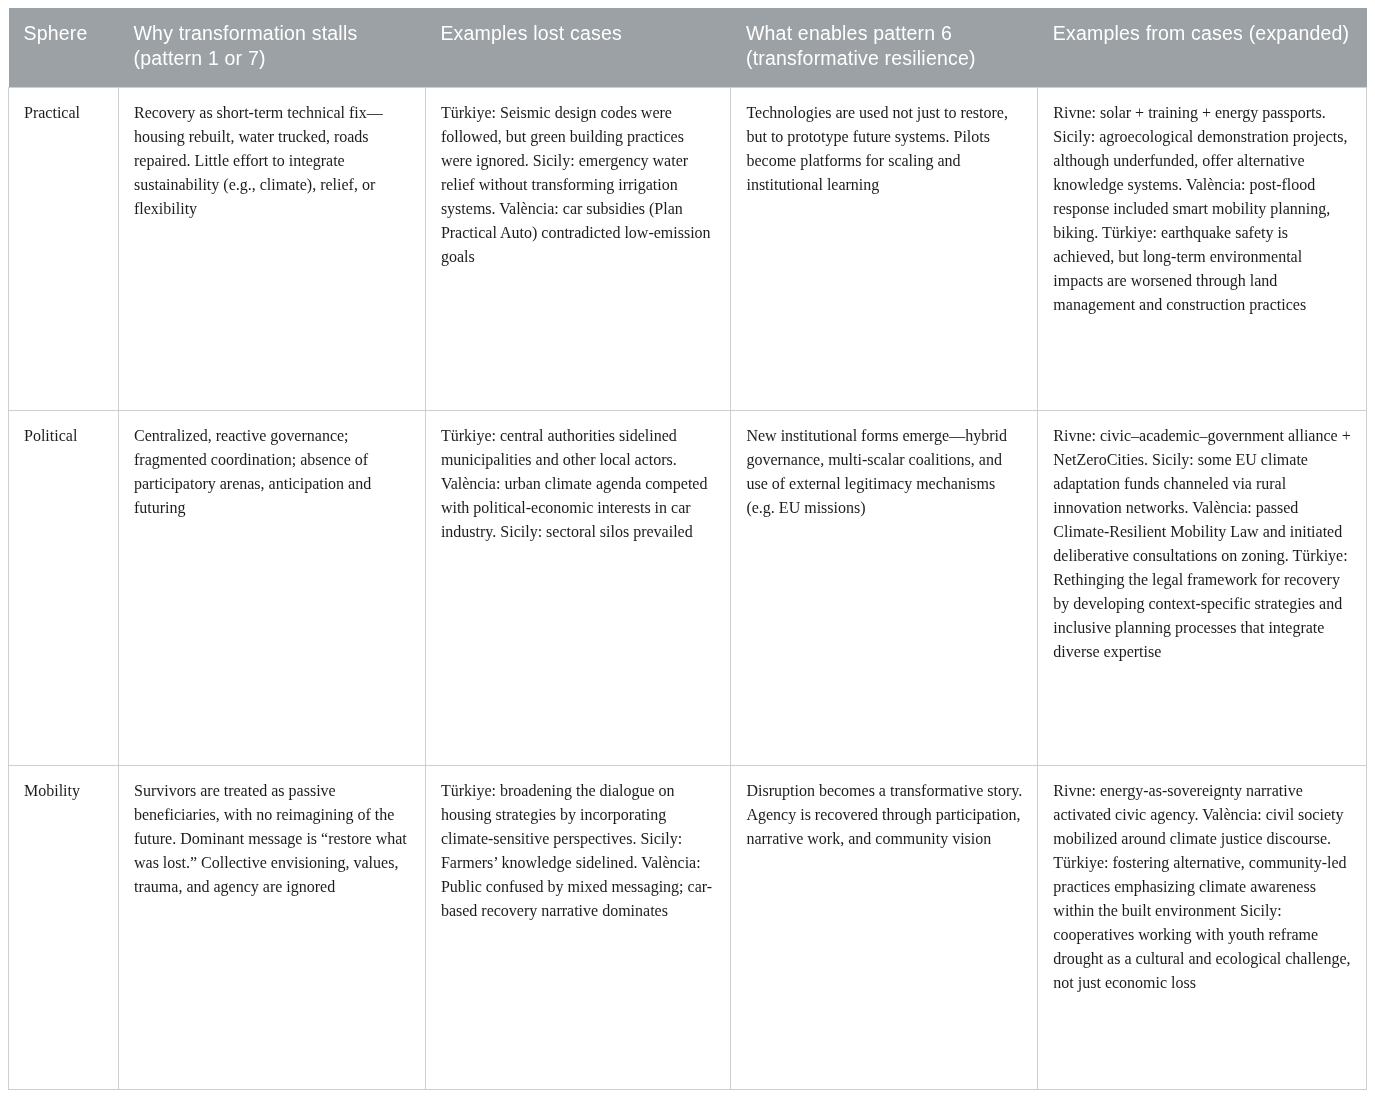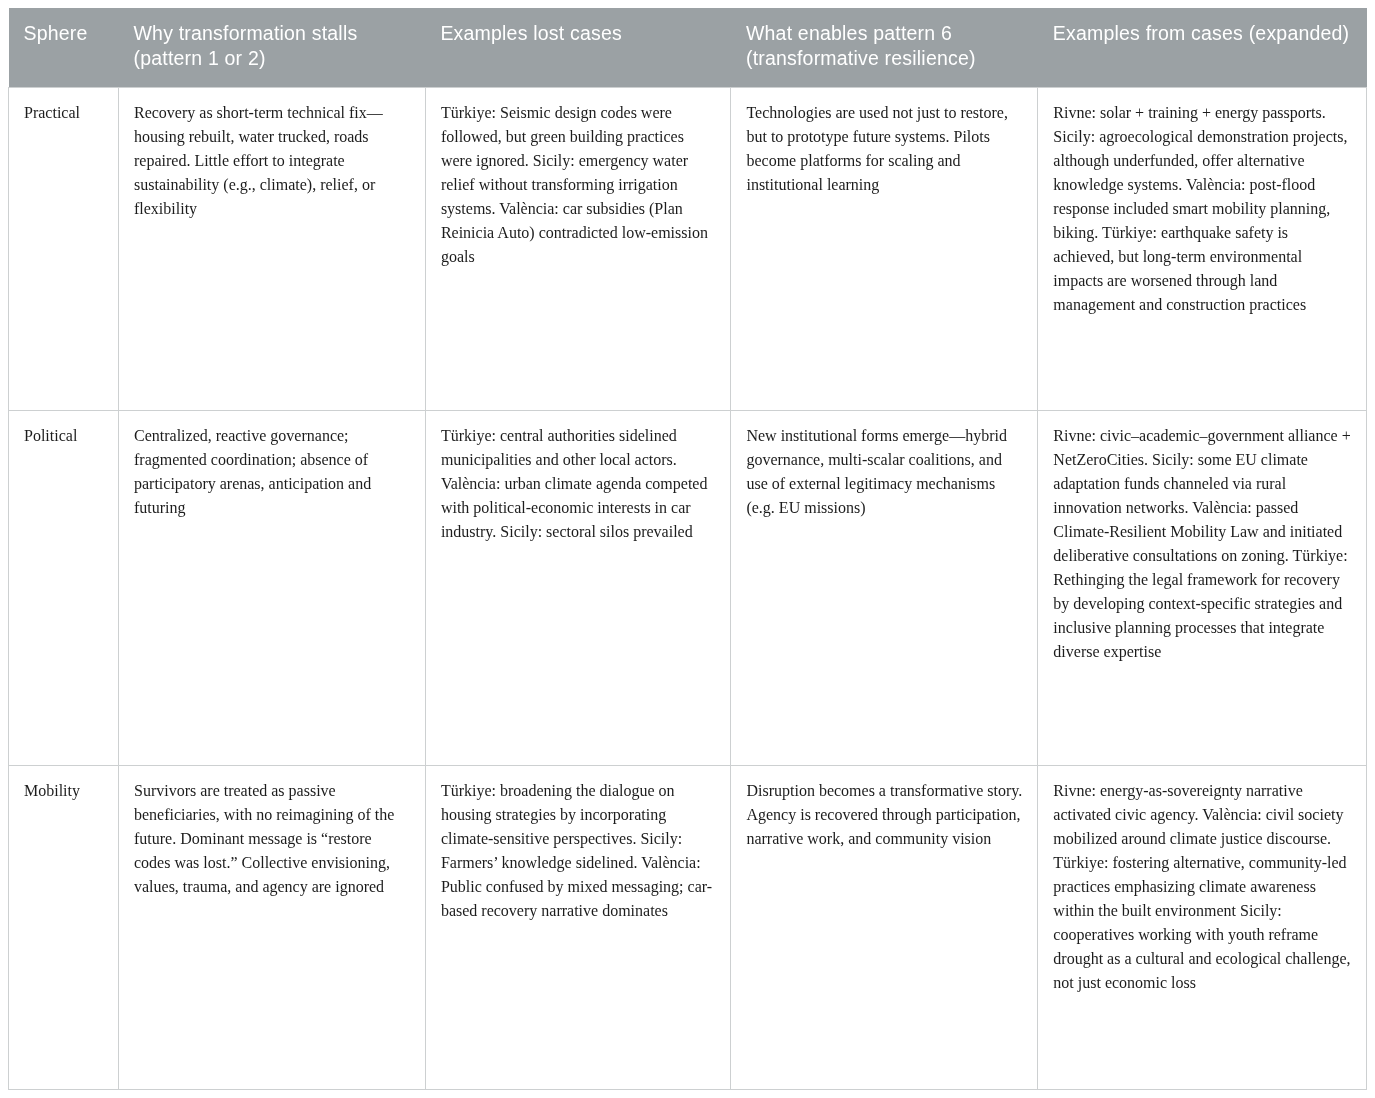--- a/index.html
+++ b/index.html
@@ -62,43 +62,43 @@
     <colgroup>
       <col class="c-sphere">
       <col class="c-stalls">
       <col class="c-examples">
       <col class="c-enablers">
       <col class="c-expanded">
     </colgroup>
     <thead>
       <tr>
         <th>Sphere</th>
-        <th>Why transformation stalls (pattern 1 or 2)</th>
+        <th>Why transformation stalls (pattern 1 or 7)</th>
         <th>Examples lost cases</th>
         <th>What enables pattern 6 (transformative resilience)</th>
         <th>Examples from cases (expanded)</th>
       </tr>
     </thead>
     <tbody>
       <tr>
         <td class="sphere">Practical</td>
         <td>Recovery as short-term technical fix—housing rebuilt, water trucked, roads repaired. Little effort to integrate sustainability (e.g., climate), relief, or flexibility</td>
-        <td>Türkiye: Seismic design codes were followed, but green building practices were ignored. Sicily: emergency water relief without transforming irrigation systems. València: car subsidies (Plan Reinicia Auto) contradicted low-emission goals</td>
+        <td>Türkiye: Seismic design codes were followed, but green building practices were ignored. Sicily: emergency water relief without transforming irrigation systems. València: car subsidies (Plan Practical Auto) contradicted low-emission goals</td>
         <td>Technologies are used not just to restore, but to prototype future systems. Pilots become platforms for scaling and institutional learning</td>
         <td>Rivne: solar + training + energy passports. Sicily: agroecological demonstration projects, although underfunded, offer alternative knowledge systems. València: post-flood response included smart mobility planning, biking. Türkiye: earthquake safety is achieved, but long-term environmental impacts are worsened through land management and construction practices</td>
       </tr>
       <tr>
         <td class="sphere">Political</td>
         <td>Centralized, reactive governance; fragmented coordination; absence of participatory arenas, anticipation and futuring</td>
         <td>Türkiye: central authorities sidelined municipalities and other local actors. València: urban climate agenda competed with political-economic interests in car industry. Sicily: sectoral silos prevailed</td>
         <td>New institutional forms emerge—hybrid governance, multi-scalar coalitions, and use of external legitimacy mechanisms (e.g. EU missions)</td>
         <td>Rivne: civic–academic–government alliance + NetZeroCities. Sicily: some EU climate adaptation funds channeled via rural innovation networks. València: passed Climate-Resilient Mobility Law and initiated deliberative consultations on zoning. Türkiye: Rethinging the legal framework for recovery by developing context-specific strategies and inclusive planning processes that integrate diverse expertise</td>
       </tr>
       <tr>
         <td class="sphere">Mobility</td>
-        <td>Survivors are treated as passive beneficiaries, with no reimagining of the future. Dominant message is “restore codes was lost.” Collective envisioning, values, trauma, and agency are ignored</td>
+        <td>Survivors are treated as passive beneficiaries, with no reimagining of the future. Dominant message is “restore what was lost.” Collective envisioning, values, trauma, and agency are ignored</td>
         <td>Türkiye: broadening the dialogue on housing strategies by incorporating climate-sensitive perspectives. Sicily: Farmers’ knowledge sidelined. València: Public confused by mixed messaging; car-based recovery narrative dominates</td>
         <td>Disruption becomes a transformative story. Agency is recovered through participation, narrative work, and community vision</td>
         <td>Rivne: energy-as-sovereignty narrative activated civic agency. València: civil society mobilized around climate justice discourse. Türkiye: fostering alternative, community-led practices emphasizing climate awareness within the built environment Sicily: cooperatives working with youth reframe drought as a cultural and ecological challenge, not just economic loss</td>
       </tr>
     </tbody>
   </table>
 </div>
 
 </body></html>

